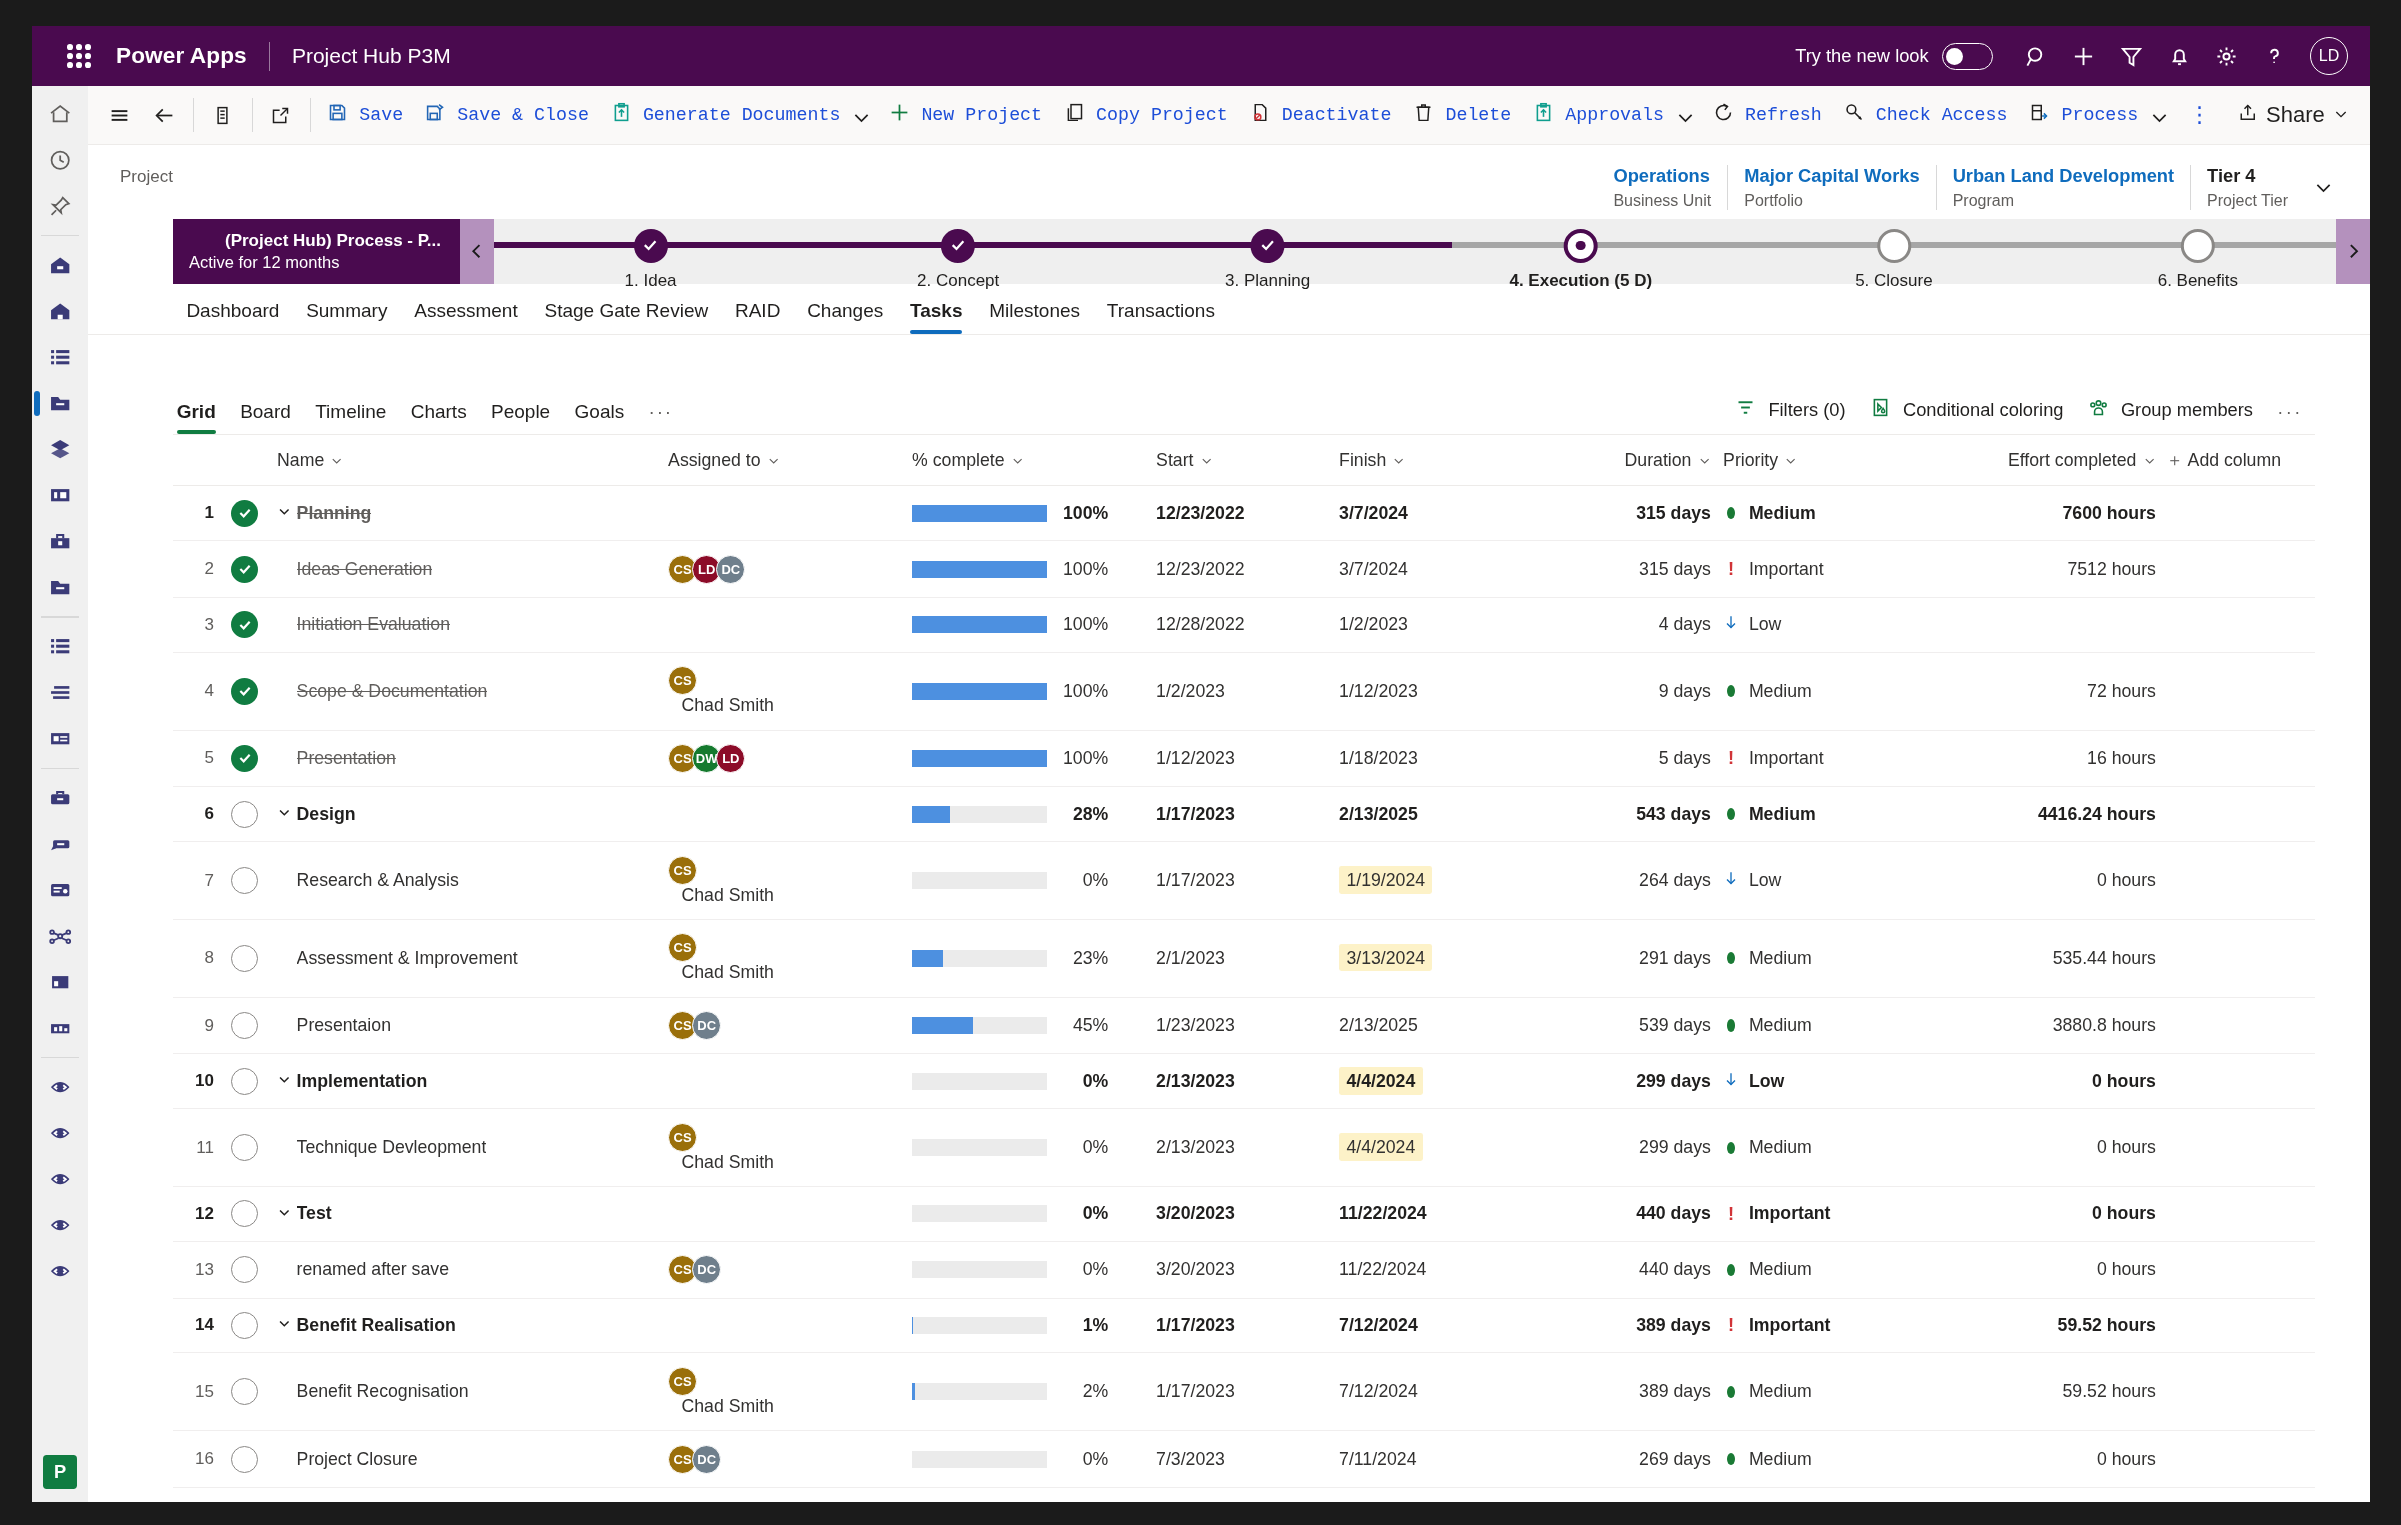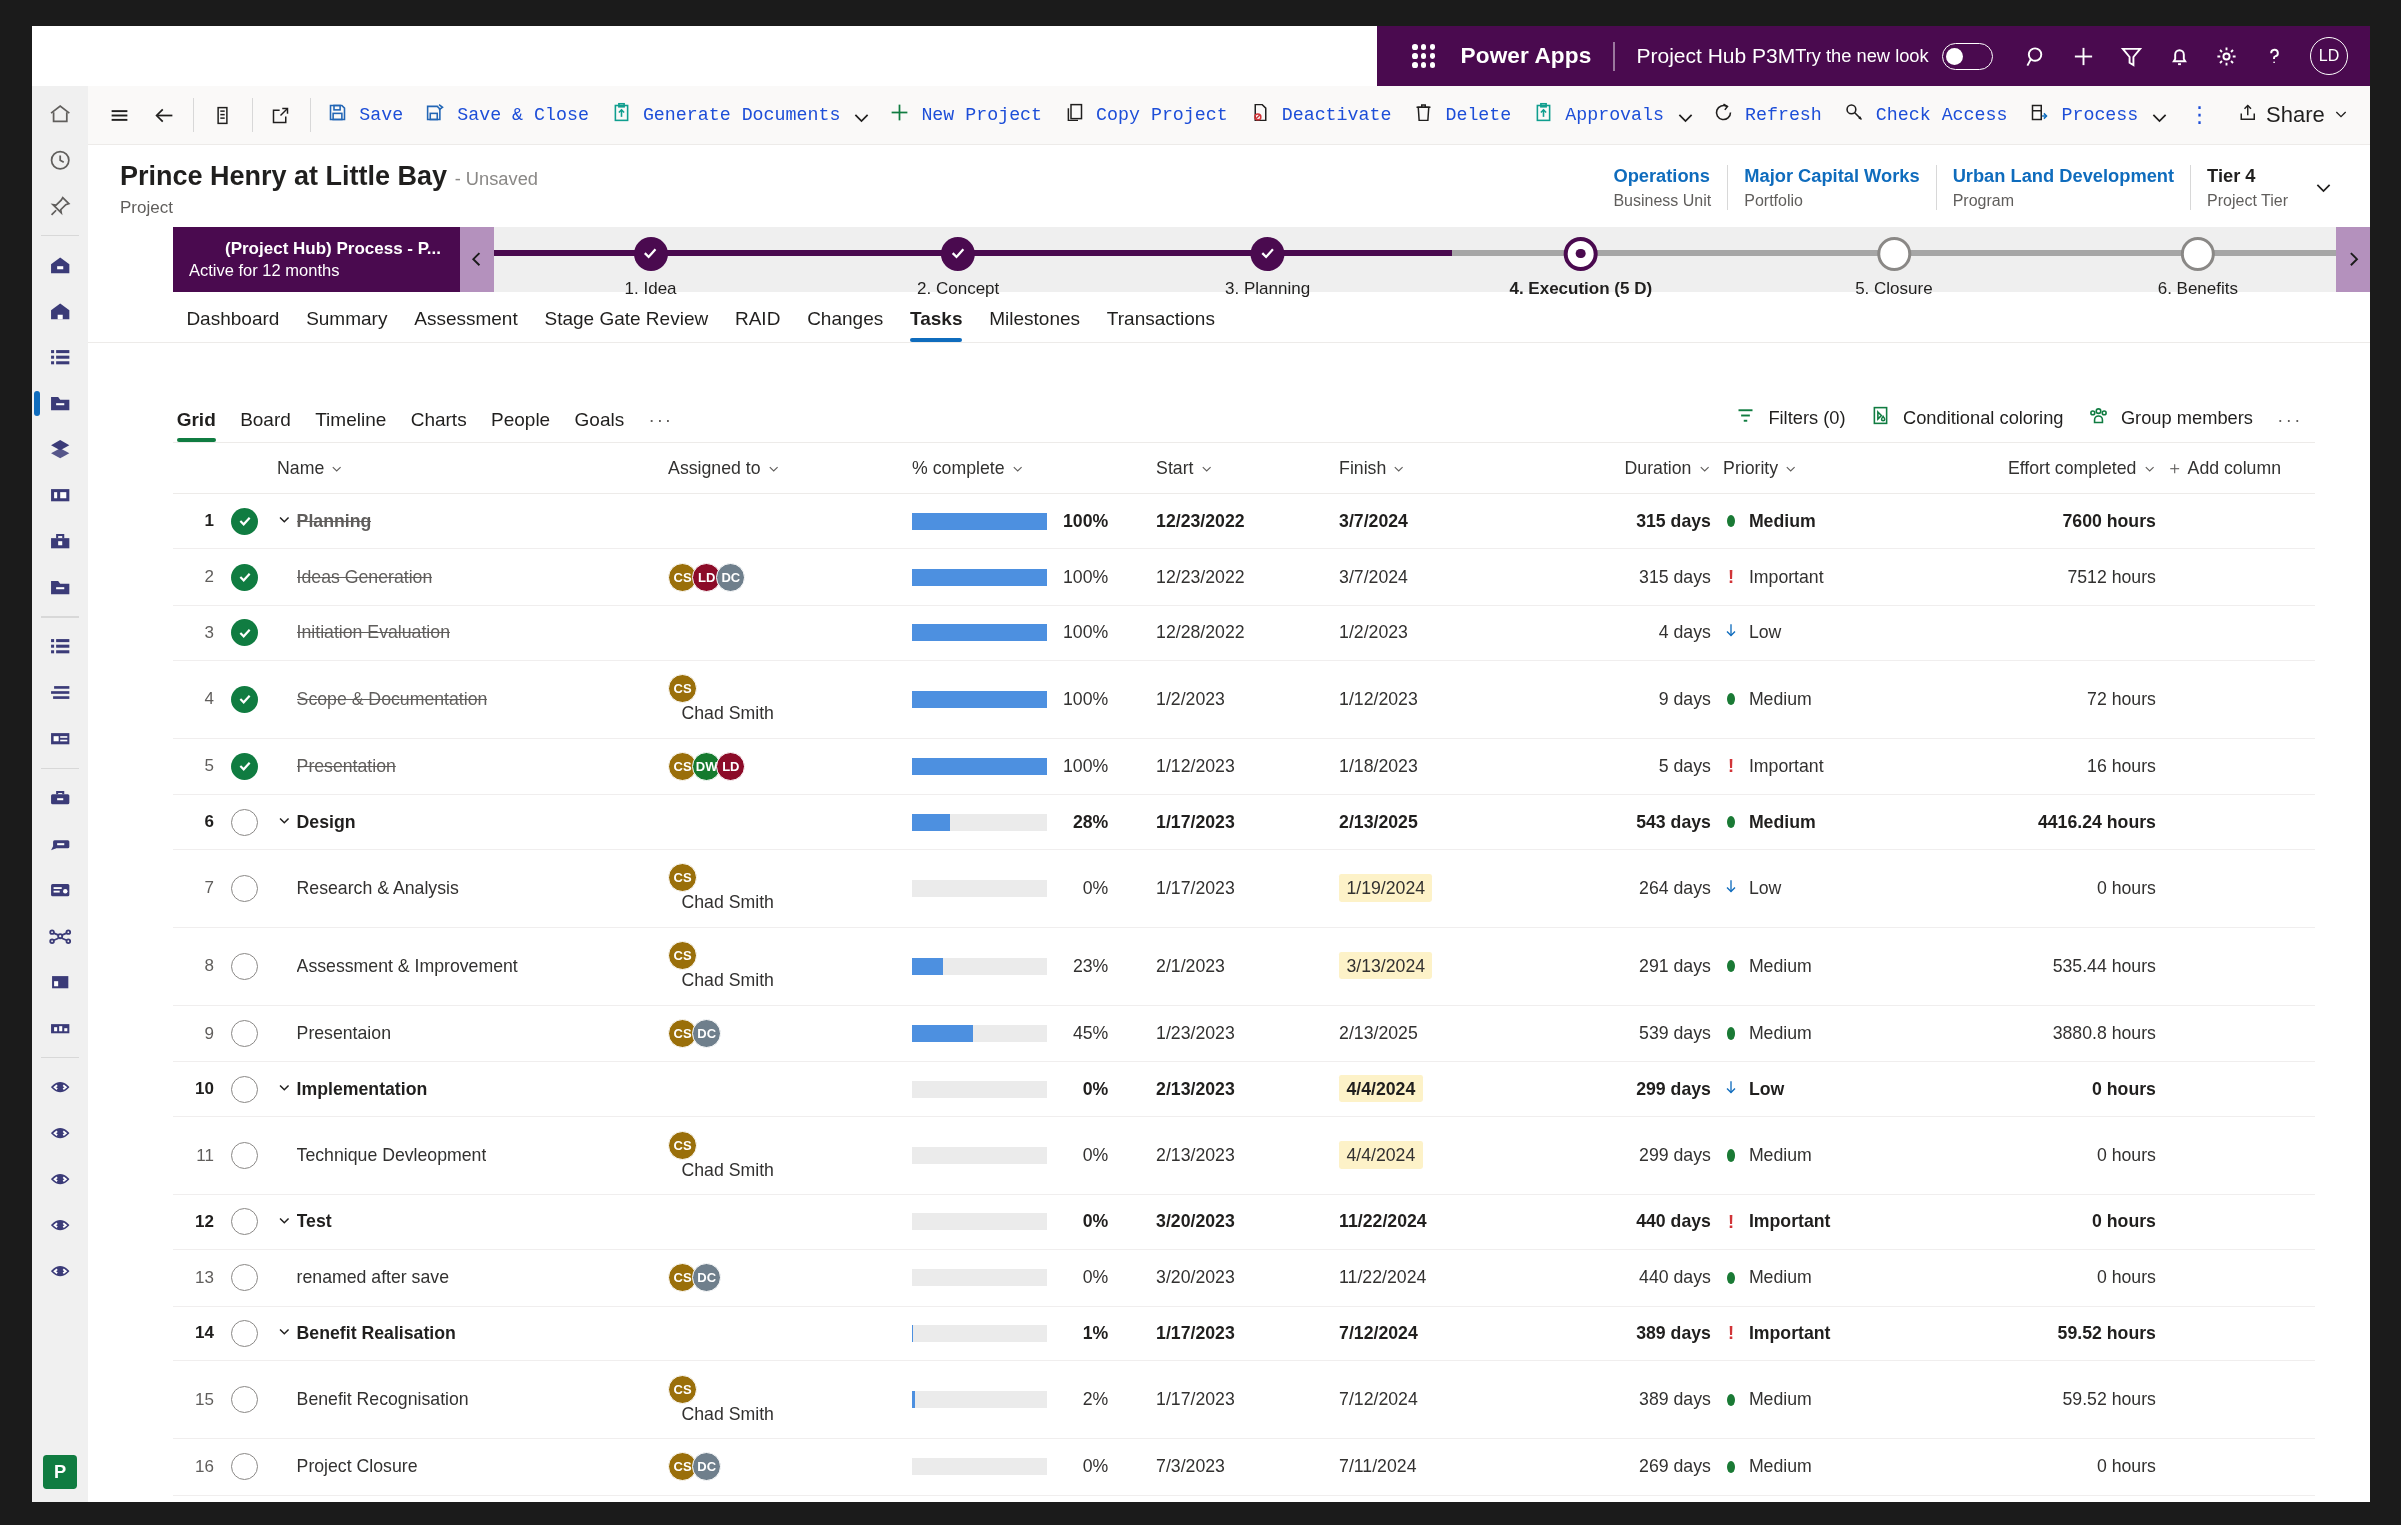--- a/index.html
+++ b/index.html
@@ -9,21 +9,20 @@
     font-family: "Liberation Sans", sans-serif;
     overflow: hidden;
   }
   .app {
     position: absolute;
     left: 32px; top: 26px;
     width: 2338px; height: 1476px;
     background: #ffffff;
     display: flex; flex-direction: column;
     overflow: hidden;
-    align-items: flex-end;
   }
 
   
   .topbar {
     height: 60px; flex: 0 0 60px;
     background: #4a0a4f;
     display: flex; align-items: center;
     padding: 0 22px 0 33px;
     color: #fff;
   }
@@ -626,24 +625,20 @@
           <span class="chev">
             <svg viewBox="0 0 24 24" fill="none" stroke="#201f1e" stroke-width="2" style="width:16px;height:16px;">
                 <polyline points="5,9 12,16 19,9"></polyline>
               </svg>
           </span>
         </div>
       </div>
 
       <div class="hdr">
         <div class="hdr-left">
-          <div class="rec-title">
-            <span>Prince Henry at Little Bay</span>
-            <span class="unsaved">- Unsaved</span>
-          </div>
           <div class="rec-sub">Project</div>
         </div>
         <div class="hdr-right">
           <div class="hf">
             <div class="v">Operations</div>
             <div class="l">Business Unit</div>
           </div>
           <div class="hf">
             <div class="v">Major Capital Works</div>
             <div class="l">Portfolio</div>

